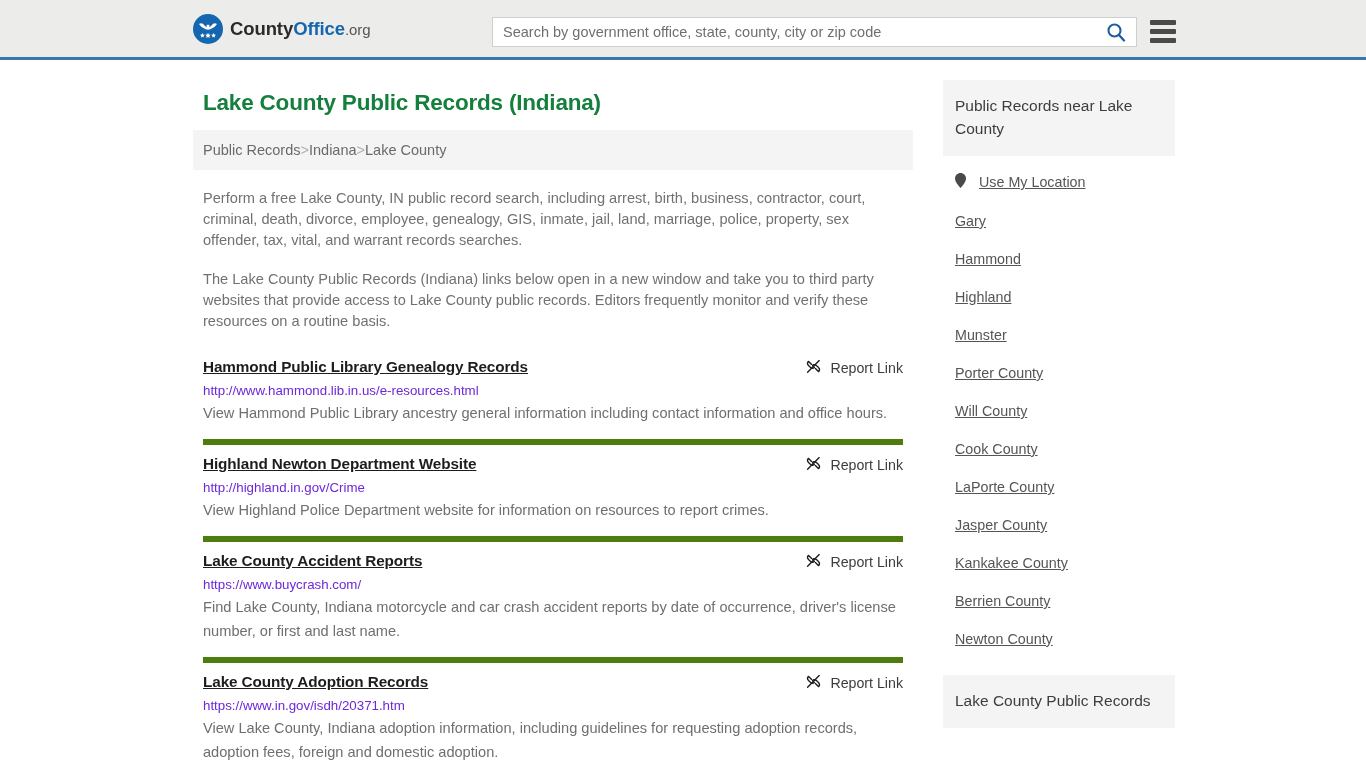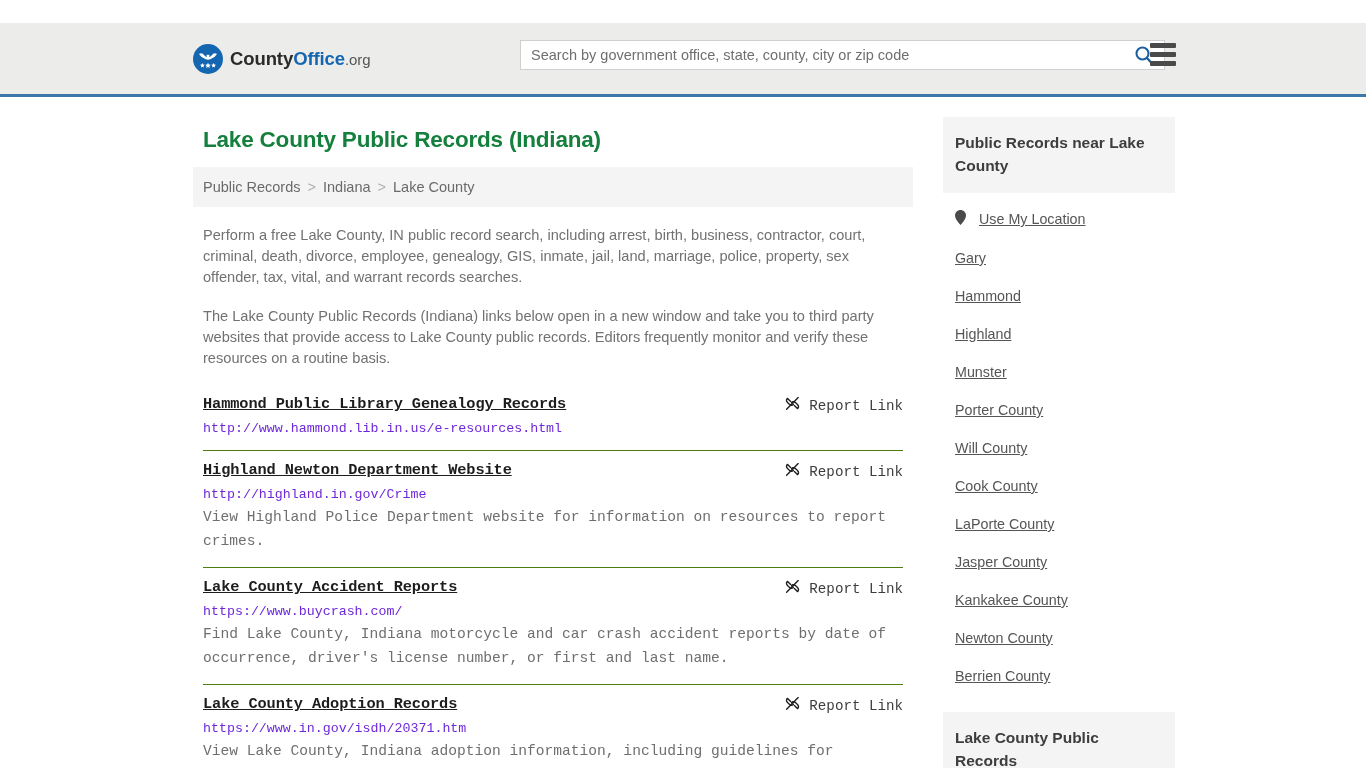--- a/index.html
+++ b/index.html
@@ -5,48 +5,47 @@
   * { box-sizing: border-box; margin: 0; padding: 0; }
   html, body {
     width: 1366px; height: 768px;
     background: #ffffff;
     font-family: "Liberation Sans", sans-serif;
     overflow: hidden;
   }
 
   
   .header {
-    height: 74px;
+    height: 60px;
     background: #ececea;
     border-bottom: 3px solid #3c77ac;
     display: flex;
     align-items: center;
     position: relative;
-    margin-top: 23px;
   }
   .logo-wrap {
     display: flex;
     align-items: center;
     margin-left: 193px;
     gap: 7px;
   }
   .logo-mark { width: 30px; height: 30px; flex: 0 0 30px; }
   .logo-text {
     font-size: 18.5px;
     color: #2b2b2b;
     letter-spacing: -0.1px;
     white-space: nowrap;
   }
   .logo-text .bold-blue { color: #1566b0; font-weight: bold; }
   .logo-text .bold-dark { color: #2b2b2b; font-weight: bold; }
   .logo-text .tld { color: #555; font-size: 15px; }
 
   .search-wrap {
     position: absolute;
-    left: 520px;
+    left: 492px;
     top: 17px;
     width: 645px;
     height: 30px;
     background: #ffffff;
     border: 1px solid #cfcfcf;
     display: flex;
     align-items: flex-end;
   }
   .search-input {
     flex: 1;
@@ -100,42 +99,40 @@
     letter-spacing: -0.2px;
   }
 
   .breadcrumb {
     background: #f4f4f4;
     padding: 12px 10px;
     font-size: 14.5px;
     color: #6a6a6a;
     display: flex;
     align-items: center;
-    gap: 7px;
   }
   .breadcrumb a { color: #6a6a6a; text-decoration: none; }
   .breadcrumb .sep { color: #b0b0b0; }
 
   .intro {
     padding: 0 10px;
   }
   .intro p {
     font-size: 14.6px;
     line-height: 21px;
     color: #717171;
     margin-top: 18px;
   }
   .intro p a { color: #3d3d3d; text-decoration: underline; font-weight: normal; }
 
   
   .results { margin-top: 22px; padding: 0 10px; }
   .result {
-    border-bottom: 1px solid #4d7c0f;
+    border-bottom: 6px solid #4d7c0f;
     padding: 10px 0 14px 0;
-    font-family: Liberation Mono, monospace;
   }
   .result:first-child { padding-top: 4px; }
   .result-head {
     display: flex;
     align-items: flex-start;
     justify-content: space-between;
   }
   .result-title {
     font-size: 15.3px;
     font-weight: bold;
@@ -164,21 +161,21 @@
     line-height: 24px;
     color: #6f6f6f;
     margin-top: 3px;
   }
 
   
   .side-box-head {
     background: #f4f4f4;
     padding: 14px 12px 16px 12px;
     font-size: 15.5px;
-    font-weight: bold;
+    font-weight: normal;
     color: #3d3d3d;
     line-height: 23px;
   }
   .side-list { padding: 0 12px; }
   .side-item {
     padding: 11px 0;
     font-size: 14.3px;
     display: flex;
     align-items: center;
     gap: 13px;
@@ -256,20 +253,21 @@
                 <span><svg width="17" height="17" viewBox="0 0 17 17">
                     <path d="M3 3.2 C1.3 4.9 1.3 7.0 3.0 8.2 L6.3 5.0 C5.2 3.5 4.4 2.6 3 3.2 Z" fill="none"></path>
                     <path d="M6.6 6.4 L3.6 3.4 M3.6 3.4 C2.1 4.4 2.1 6.3 3.5 7.4 L5.6 9.4 C6.9 10.6 8.7 10.5 9.6 9.2" fill="none" stroke="#1d1d1d" stroke-width="1.35" stroke-linecap="round"></path>
                     <path d="M10.4 10.6 L13.4 13.6 M13.4 13.6 C14.9 12.6 14.9 10.7 13.5 9.6 L11.4 7.6 C10.1 6.4 8.3 6.5 7.4 7.8" fill="none" stroke="#1d1d1d" stroke-width="1.35" stroke-linecap="round"></path>
                     <line x1="2.6" y1="14.2" x2="14.2" y2="2.6" stroke="#1d1d1d" stroke-width="1.35" stroke-linecap="round"></line>
                   </svg></span>
                 <span>Report Link</span>
               </span>
             </div>
             <div class="result-url">http://www.hammond.lib.in.us/e-resources.html</div>
+            <div class="result-desc">View Hammond Public Library ancestry general information including contact information and office hours.</div>
           </div>
           <div class="result">
             <div class="result-head">
               <a class="result-title">Highland Newton Department Website</a>
               <span class="report-link">
                 <span><svg width="17" height="17" viewBox="0 0 17 17">
                     <path d="M3 3.2 C1.3 4.9 1.3 7.0 3.0 8.2 L6.3 5.0 C5.2 3.5 4.4 2.6 3 3.2 Z" fill="none"></path>
                     <path d="M6.6 6.4 L3.6 3.4 M3.6 3.4 C2.1 4.4 2.1 6.3 3.5 7.4 L5.6 9.4 C6.9 10.6 8.7 10.5 9.6 9.2" fill="none" stroke="#1d1d1d" stroke-width="1.35" stroke-linecap="round"></path>
                     <path d="M10.4 10.6 L13.4 13.6 M13.4 13.6 C14.9 12.6 14.9 10.7 13.5 9.6 L11.4 7.6 C10.1 6.4 8.3 6.5 7.4 7.8" fill="none" stroke="#1d1d1d" stroke-width="1.35" stroke-linecap="round"></path>
                     <line x1="2.6" y1="14.2" x2="14.2" y2="2.6" stroke="#1d1d1d" stroke-width="1.35" stroke-linecap="round"></line>
@@ -353,24 +351,24 @@
             <div class="side-item">
               <a>LaPorte County</a>
             </div>
             <div class="side-item">
               <a>Jasper County</a>
             </div>
             <div class="side-item">
               <a>Kankakee County</a>
             </div>
             <div class="side-item">
+              <a>Berrien County</a>
+            </div>
+            <div class="side-item">
               <a>Newton County</a>
-            </div>
-            <div class="side-item">
-              <a>Berrien County</a>
             </div>
           </div>
       </div>
 
       <div class="side-box-head second">Lake County Public Records</div>
 
       <div class="side-list" id="records-items">
           <div class="side-item first"></div>
         </div>
     </div>

